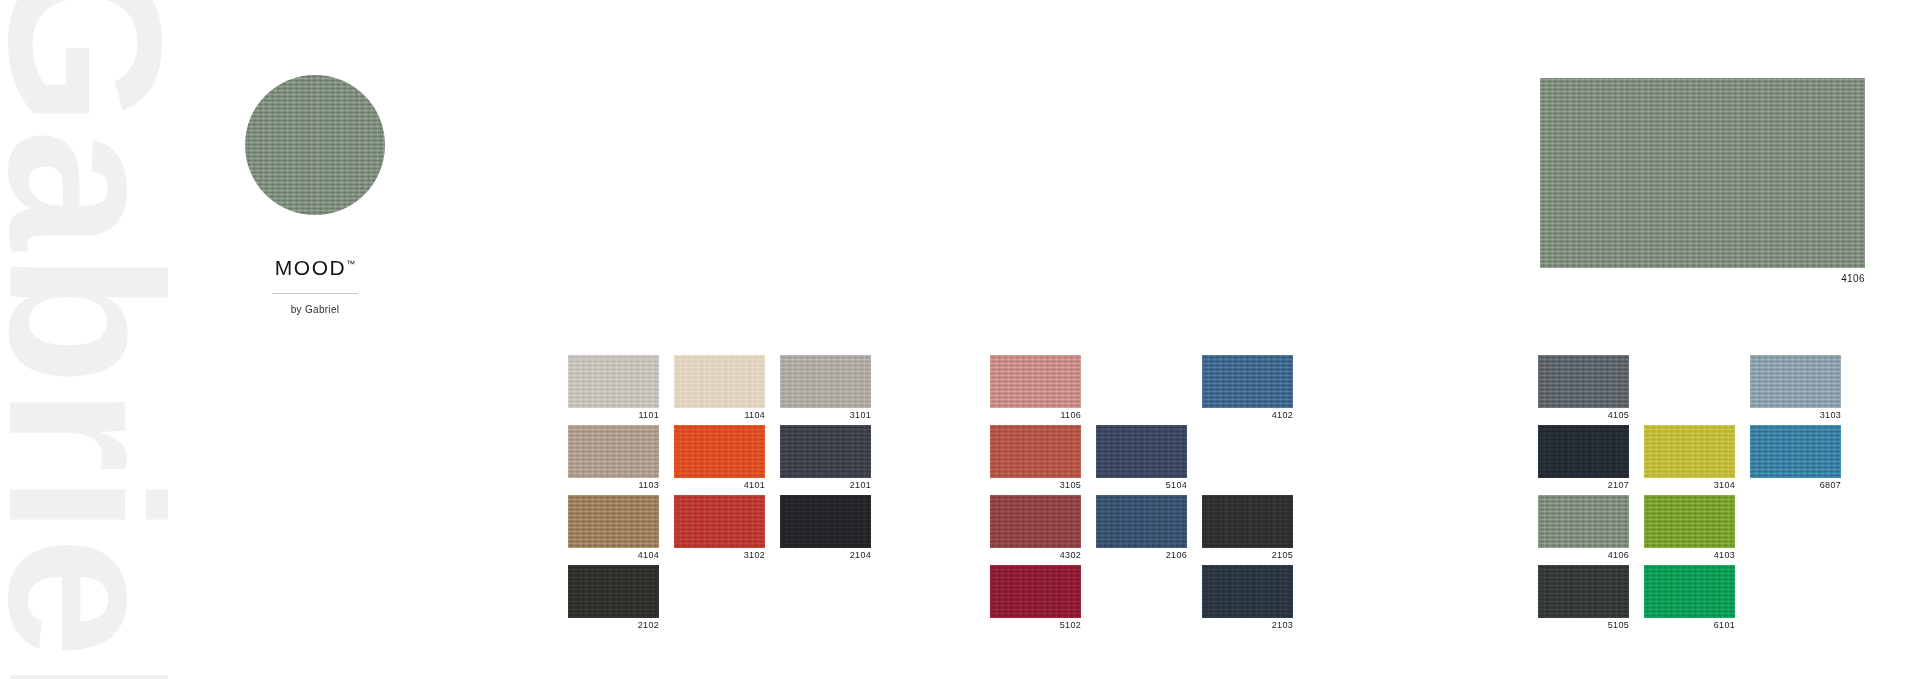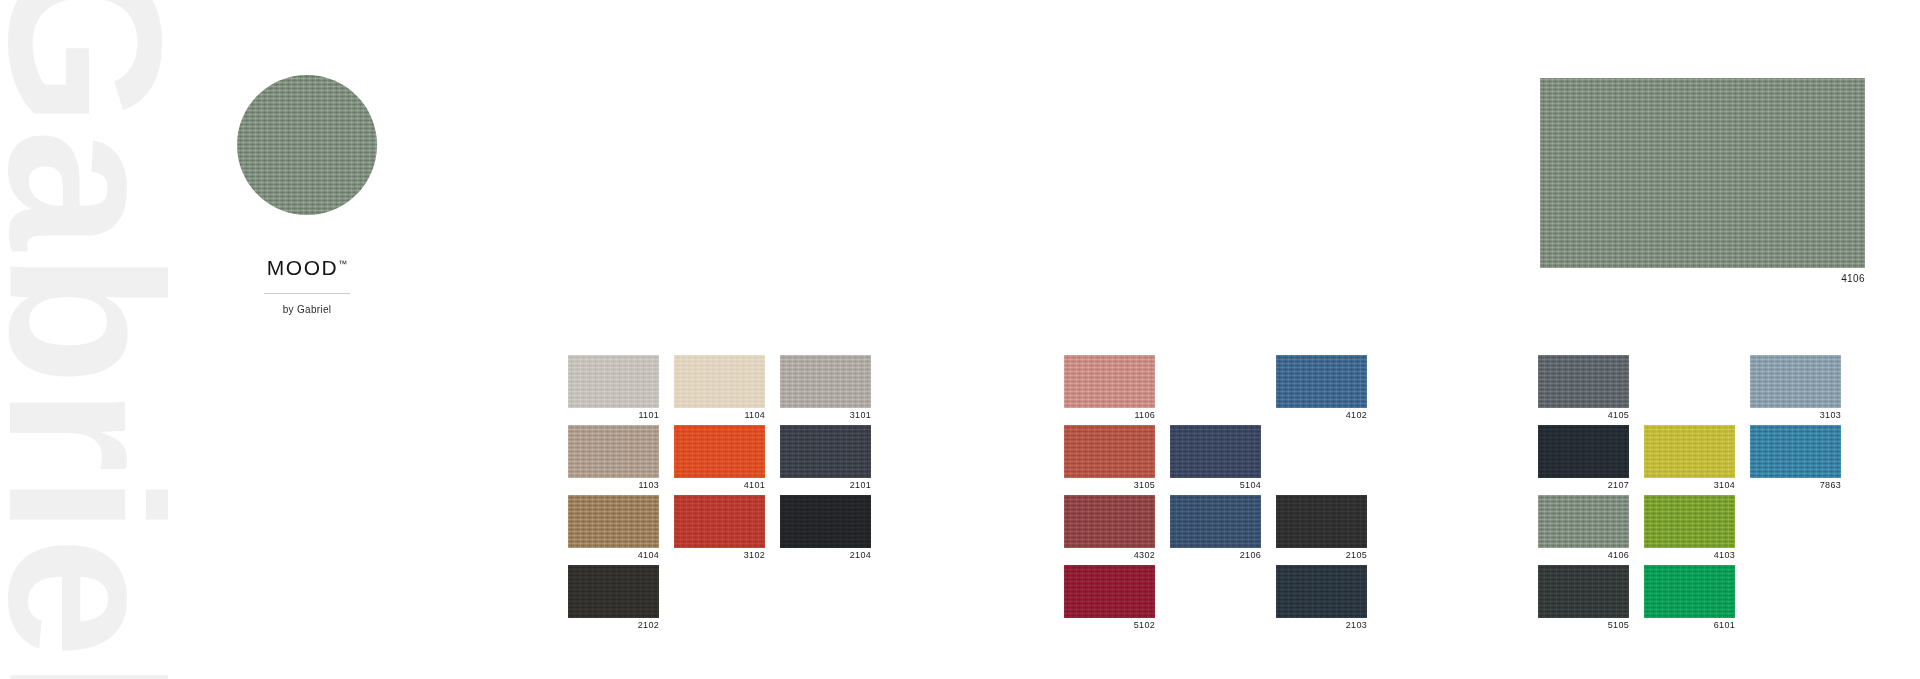--- a/index.html
+++ b/index.html
@@ -46,21 +46,21 @@
   
   #stage {
     position: absolute;
     inset: 0;
     z-index: 1;
   }
 
   
   #brand {
     position: absolute;
-    left: 232px;
+    left: 240px;
     top: 75px;
     width: 150px;
     text-align: center;
   }
   #brand-circle {
     width: 140px;
     height: 140px;
     border-radius: 50%;
     margin: 0 auto;
     position: relative;
@@ -143,21 +143,21 @@
   .group {
     position: absolute;
     top: 355px;
     display: grid;
     grid-template-columns: repeat(3, 91px);
     grid-auto-rows: 70px;
     column-gap: 15px;
     row-gap: 0px;
   }
   #group-1 { left: 568px; }
-  #group-2 { left: 1064px; }
+  #group-2 { left: 990px; }
   #group-3 { left: 1538px; }
 
   .cell { width: 91px; height: 54px; }
   .cell.empty { visibility: hidden; }
 
   .cell-swatch {
     width: 91px;
     height: 53px;
     display: block;
   }
@@ -302,21 +302,21 @@
       <div class="cell">
         <div class="cell-swatch fabric" style="background: rgb(37, 44, 51);"></div>
         <div class="cell-label">2107</div>
       </div>
       <div class="cell">
         <div class="cell-swatch fabric" style="background: rgb(194, 187, 60);"></div>
         <div class="cell-label">3104</div>
       </div>
       <div class="cell">
         <div class="cell-swatch fabric" style="background: rgb(60, 127, 163);"></div>
-        <div class="cell-label">7863</div>
+        <div class="cell-label">6807</div>
       </div>
       <div class="cell">
         <div class="cell-swatch fabric" style="background: rgb(126, 141, 125);"></div>
         <div class="cell-label">4106</div>
       </div>
       <div class="cell">
         <div class="cell-swatch fabric" style="background: rgb(121, 160, 48);"></div>
         <div class="cell-label">4103</div>
       </div>
       <div class="cell empty">

